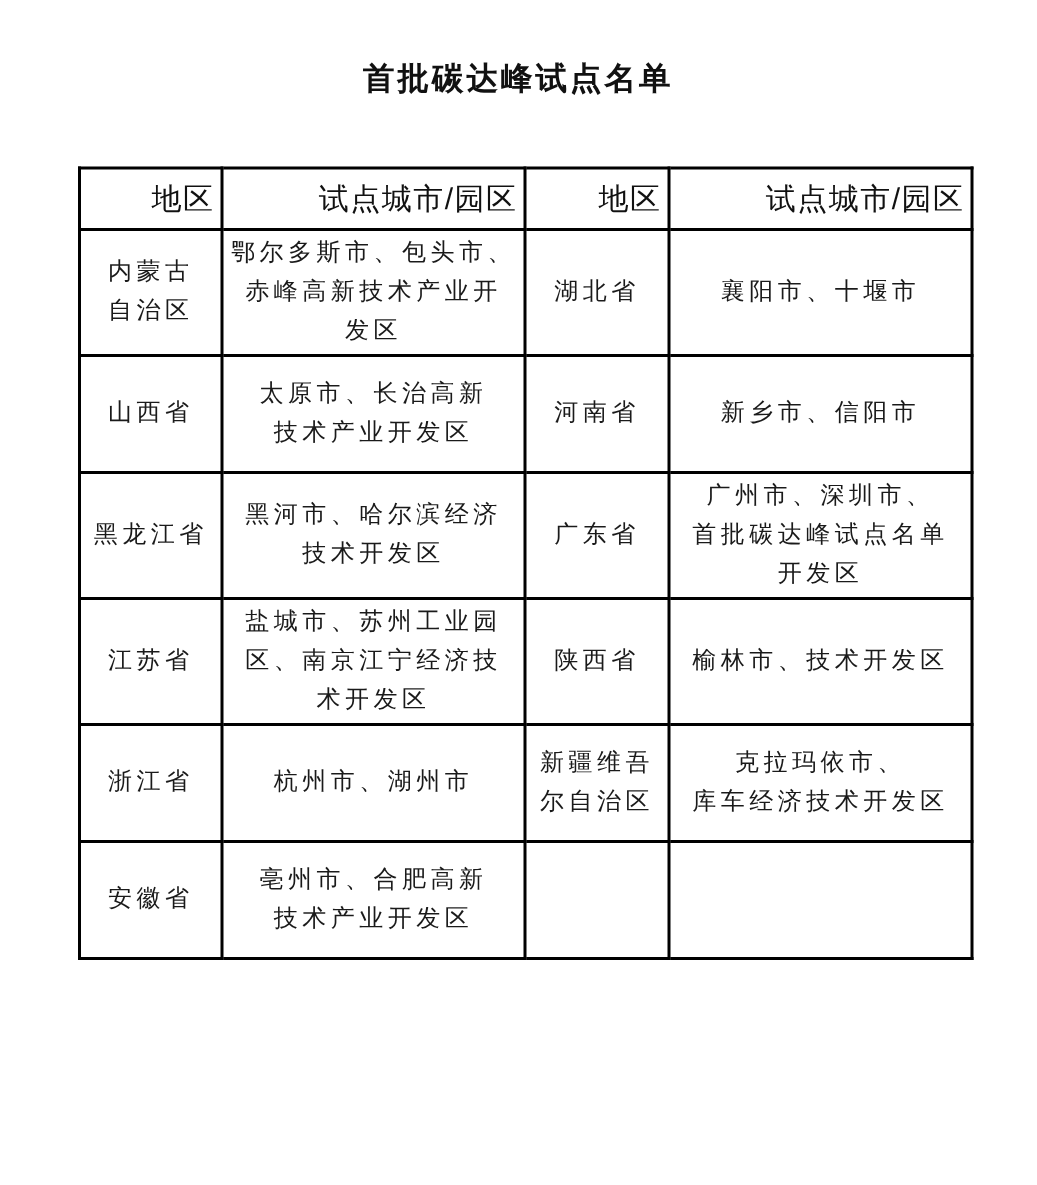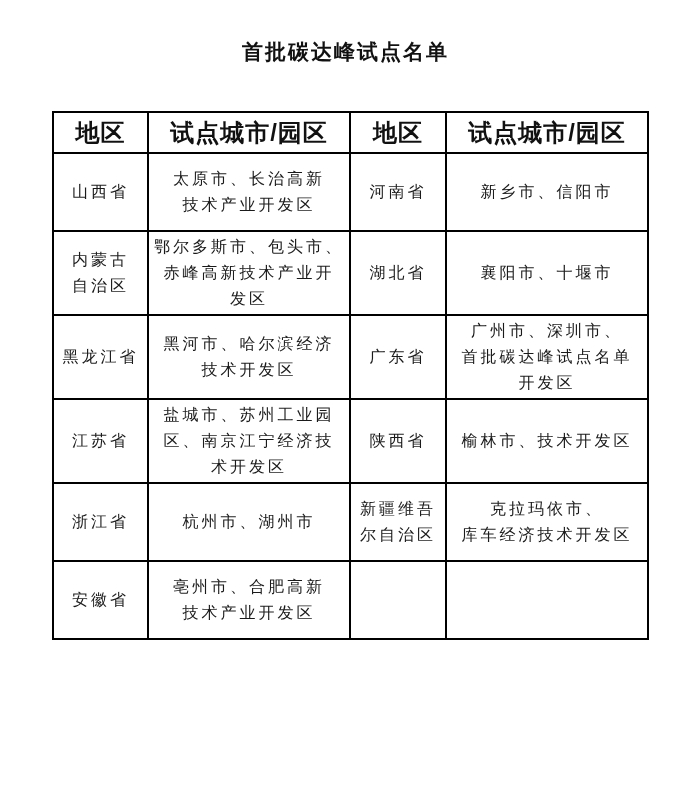--- a/index.html
+++ b/index.html
@@ -44,24 +44,25 @@
   .pilot-table td {
     border: 2px solid #000000;
     text-align: center;
     vertical-align: middle;
     padding: 2px 4px;
     box-sizing: border-box;
   }
   .pilot-table th {
     height: 41px;
     font-family: "Liberation Sans", sans-serif;
-    font-size: 24px;
-    font-weight: bold;
+    font-size: 20px;
+    font-weight: normal;
     letter-spacing: 1px;
     color: #111111;
+    text-align: right;
   }
   .pilot-table td {
     height: 78px;
     font-size: 16px;
     line-height: 26px;
     letter-spacing: 3px;
     white-space: pre-line;
     color: #1a1a1a;
   }
 </style>
@@ -82,34 +83,34 @@
     <thead>
       <tr>
         <th>地区</th>
         <th>试点城市/园区</th>
         <th>地区</th>
         <th>试点城市/园区</th>
       </tr>
     </thead>
     <tbody>
         <tr>
-          <td>山西省</td>
-          <td>太原市、长治高新
-技术产业开发区</td>
-          <td>河南省</td>
-          <td>新乡市、信阳市</td>
-        </tr>
-        <tr>
           <td>内蒙古
 自治区</td>
           <td>鄂尔多斯市、包头市、
 赤峰高新技术产业开
 发区</td>
           <td>湖北省</td>
           <td>襄阳市、十堰市</td>
+        </tr>
+        <tr>
+          <td>山西省</td>
+          <td>太原市、长治高新
+技术产业开发区</td>
+          <td>河南省</td>
+          <td>新乡市、信阳市</td>
         </tr>
         <tr>
           <td>黑龙江省</td>
           <td>黑河市、哈尔滨经济
 技术开发区</td>
           <td>广东省</td>
           <td>广州市、深圳市、
 首批碳达峰试点名单
 开发区</td>
         </tr>

